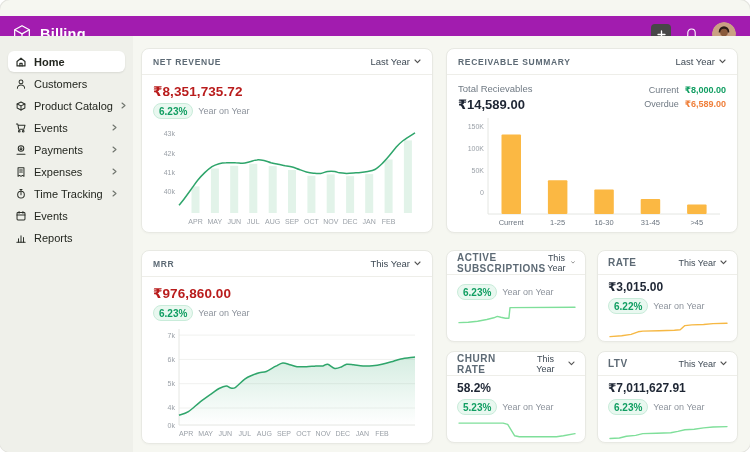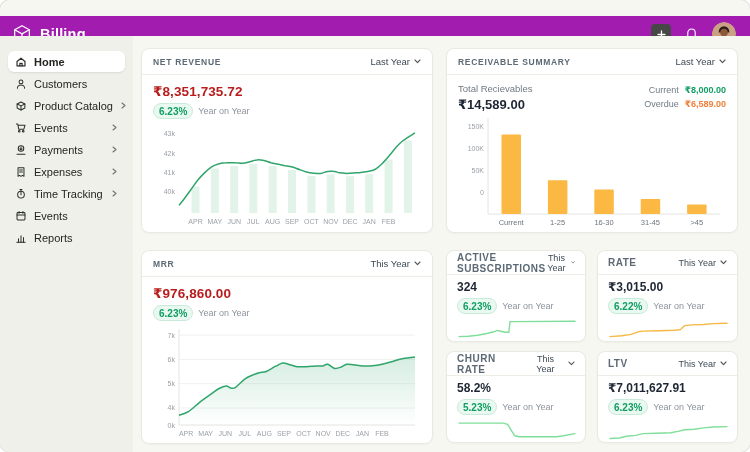--- a/index.html
+++ b/index.html
@@ -376,21 +376,20 @@
       <div class="card-head">
         <span class="card-title">ACTIVE SUBSCRIPTIONS</span>
         <button class="period">
           <span>This Year</span>
           <svg width="7" height="5" viewBox="0 0 7 5">
             <path d="M1 1 L3.5 3.6 L6 1" stroke="#555" stroke-width="1.1" fill="none" stroke-linecap="round" stroke-linejoin="round"></path>
           </svg>
         </button>
       </div>
       <div class="card-body">
-        <div class="sm-value">324</div>
         <div class="yoy-row">
           <span class="pill">6.23%</span>
           <span class="yoy">Year on Year</span>
         </div>
         <svg class="spark" width="120" height="26">
             <path d="M2.0 19.6 L11.3 19.2 L20.6 18.3 L29.8 16.5 L36.8 14.8 L40.3 13.4 L43.8 14.3 L48.4 15.2 L51.9 15.2 L53.0 4.6 L118.0 4.2" fill="none" stroke="#7fdf9a" stroke-width="1.4" stroke-linejoin="round" stroke-linecap="round"></path>
           </svg>
       </div>
     </section>
 

